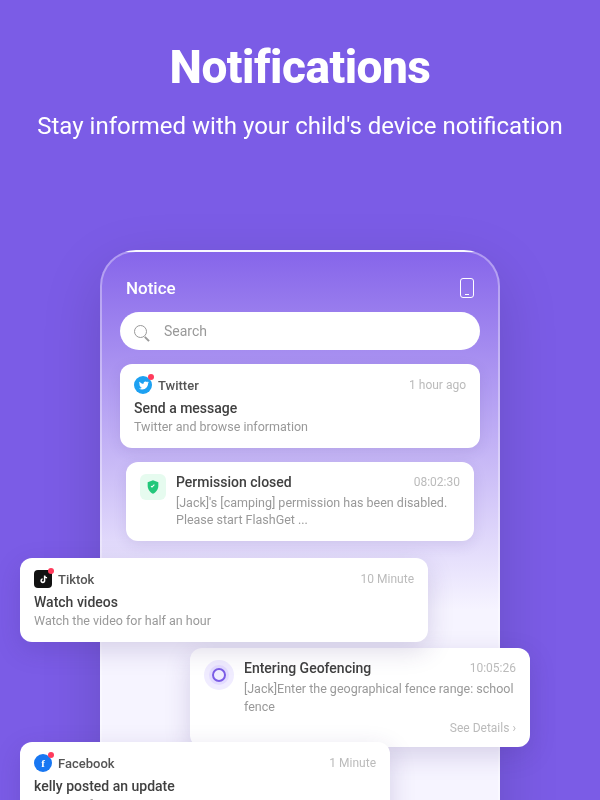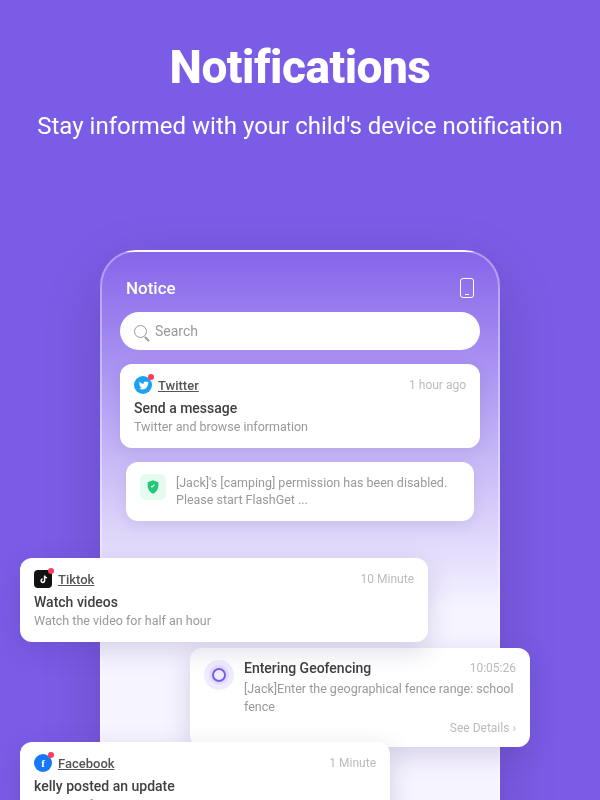--- a/index.html
+++ b/index.html
@@ -62,21 +62,21 @@
     width: 4px; height: 1.5px; background: #fff; transform: translateX(-50%);
   }
 
   .search {
     background: #fff;
     border-radius: 999px;
     height: 38px;
     display: flex;
     align-items: center;
     padding: 0 14px;
-    gap: 8px;
+    gap: 17px;
     color: #999;
     font-size: 14px;
   }
   .search-icon {
     width: 13px; height: 13px; border: 1.8px solid #999; border-radius: 50%;
     position: relative;
   }
   .search-icon::after {
     content: ""; position: absolute; width: 6px; height: 1.8px; background: #999;
     bottom: -3px; right: -4px; transform: rotate(45deg);
@@ -97,21 +97,21 @@
   }
   .app-row { display:flex; align-items:center; gap:6px; }
   .app-ico {
     width: 18px; height: 18px; border-radius: 50%;
     display:flex; align-items:center; justify-content:center;
     color:#fff; font-size:11px; font-weight:700;
     position: relative;
   }
   .app-ico.sq { border-radius: 4px; }
   .dot { position:absolute; top:-2px; right:-2px; width:6px; height:6px; background:#ff3b5c; border-radius:50%; }
-  .app-name { font-size: 13px; color:#555; font-weight: 500; text-decoration: underline; }
+  .app-name { font-size: 13px; color:#555; font-weight: 500; }
   .time { font-size: 12px; color:#bbb; }
   .title { font-size: 14px; color:#404040; font-weight: 500; margin-bottom: 2px; }
   .desc { font-size: 12.5px; color:#999; line-height:1.4; }
   .see { font-size:12px; color:#bbb; text-align:right; margin-top:6px; }
   .see::after { content:" ›"; }
 
   .shield {
     width: 26px; height: 26px; background:#e6fbef; border-radius:6px;
     display:flex; align-items:center; justify-content:center;
   }
@@ -183,20 +183,24 @@
 
   <div class="card card-inset">
     <div class="geo-row">
       <div class="shield">
         <svg viewBox="0 0 24 24" fill="#22c77a">
             <path d="M12 2l8 3v5c0 5.2-3.4 10-8 12-4.6-2-8-6.8-8-12V5l8-3z"></path>
             <path fill="#fff" d="M10.5 13.2l-2-2 1.1-1.1.9.9 3-3 1.1 1.1z"></path>
           </svg>
       </div>
       <div style="flex:1">
+        <div class="card-head" style="margin-bottom:4px">
+          <span class="title" style="margin:0">Permission closed</span>
+          <span class="time">08:02:30</span>
+        </div>
         <div class="desc">[Jack]'s [camping] permission has been disabled. Please start FlashGet   ...</div>
       </div>
     </div>
   </div>
 </div>
 
 <div class="float f-tiktok">
   <div class="card-head">
     <div class="app-row">
       <span class="app-ico sq tiktok-bg">

